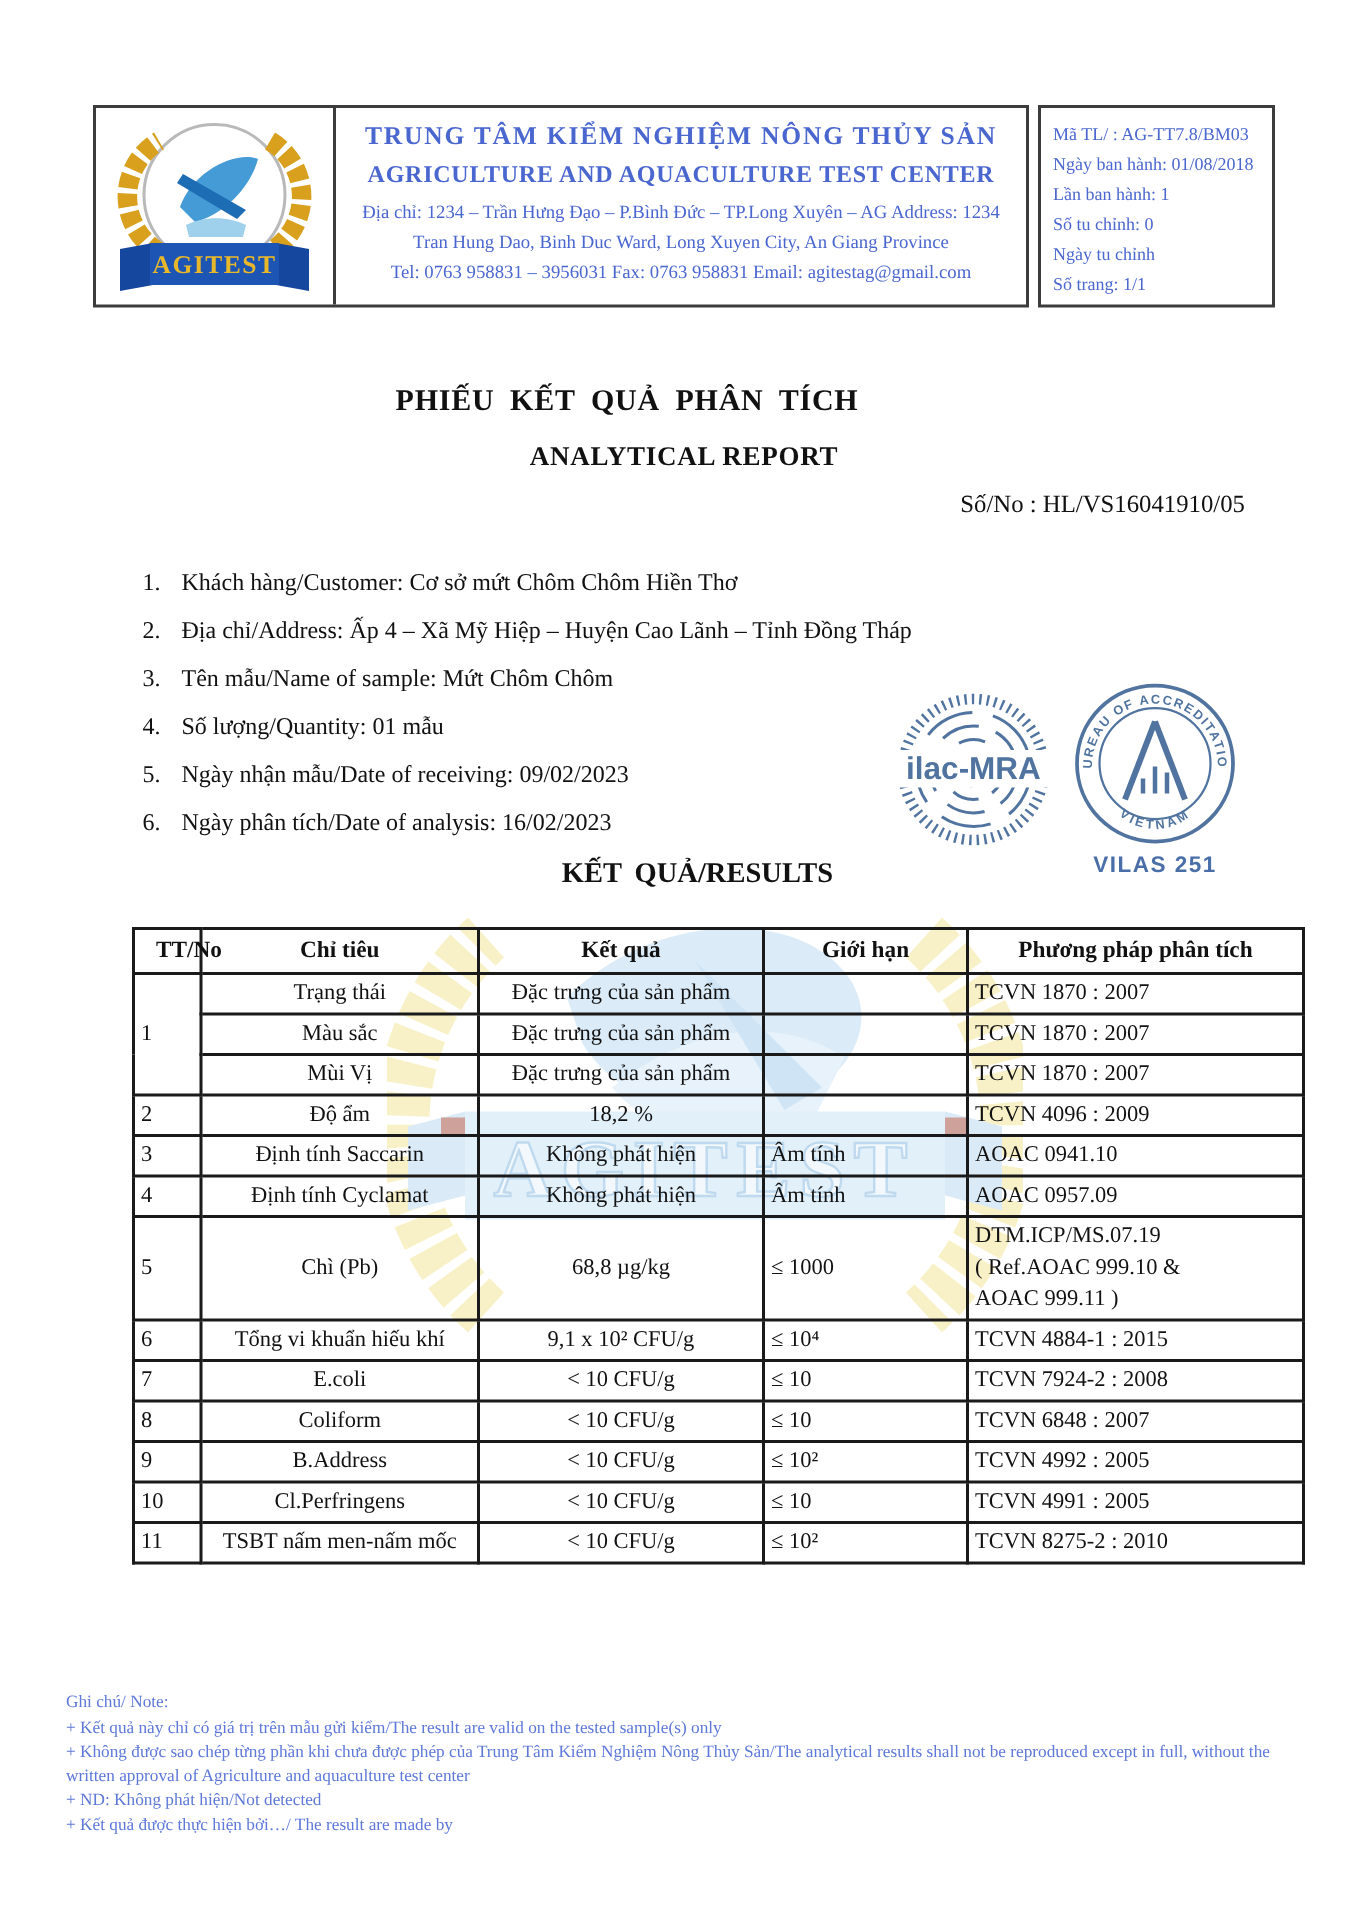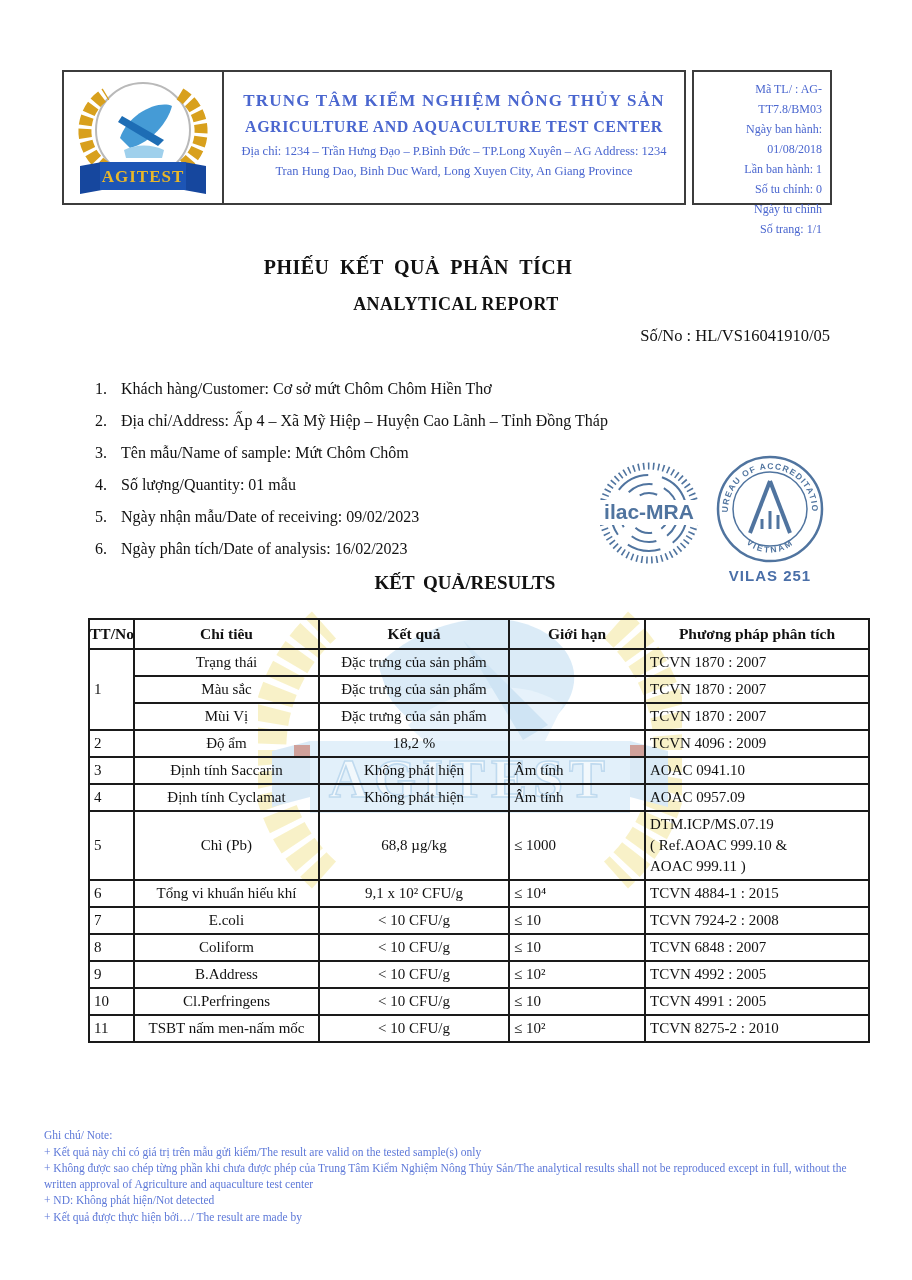--- a/index.html
+++ b/index.html
@@ -12,43 +12,43 @@
   .hdr-main {
     position:absolute; left:62px; top:70px; width:624px; height:135px;
     border:2px solid #3c3c3c; display:flex;
   }
   .hdr-logo-cell { width:160px; border-right:2px solid #3c3c3c; display:flex; align-items:center; justify-content:center; }
   .hdr-center { flex:1; display:flex; flex-direction:column; justify-content:center; align-items:center; text-align:center; padding:0 6px; }
   .org-vi { color:#4a66cf; font-weight:bold; font-size:17px; letter-spacing:1.2px; margin-bottom:7px; }
   .org-en { color:#4a66cf; font-weight:bold; font-size:16px; letter-spacing:.5px; margin-bottom:8px; }
   .org-addr { color:#4a66cf; font-size:12.5px; margin-bottom:5px; }
   .hdr-meta {
-    position:absolute; left:692px; top:70px; width:140px; height:135px;
-    border:2px solid #3c3c3c; padding:7px 8px; color:#4a66cf; font-size:12px; line-height:20px;text-align:right;
+    position:absolute; left:692px; top:70px; width:158px; height:135px;
+    border:2px solid #3c3c3c; padding:7px 8px; color:#4a66cf; font-size:12px; line-height:20px;
   }
   
   .title-vi { position:absolute; left:0; top:256px; width:836px; text-align:center; font-size:20px; font-weight:bold; word-spacing:5px; letter-spacing:.5px; }
   .title-en { position:absolute; left:0; top:294px; width:912px; text-align:center; font-size:18px; font-weight:bold; letter-spacing:.5px; }
   .doc-no   { position:absolute; right:82px; top:326px; font-size:16.5px; }
   
   .info-list { position:absolute; left:95px; top:378px; width:640px; }
   .info-row { display:flex; line-height:22px; margin-bottom:10px; font-size:16px; }
   .info-no { width:26px; flex:none; }
   
   .cert-ilac  { position:absolute; left:598px; top:462px; }
   .cert-vilas { position:absolute; left:714px; top:453px; }
   
   .results-heading { position:absolute; left:0; top:572px; width:930px; text-align:center; font-size:19px; font-weight:bold; word-spacing:4px; z-index:2; }
   table.results {
     position:absolute; left:88px; top:618px; width:780px;
     border-collapse:collapse; table-layout:fixed; z-index:2; background:transparent;
     font-size:15px;
   }
   table.results th, table.results td { border:2px solid #1a1a1a; vertical-align:middle; background:transparent; }
-  table.results th { height:30px; font-size:15.5px; font-weight:bold; text-align:center; padding:2px 0; }
+  table.results th { height:30px; font-size:15.5px; font-weight:bold; text-align:center; padding:2px 14px; }
   table.results td { height:26px; padding:2px 4px; line-height:21px; }
   td.c-no    { text-align:left; padding-left:7px; vertical-align:top; padding-top:3px; }
   td.c-name  { text-align:center; padding-left:10px; }
   td.c-res   { text-align:center; }
   td.c-lim   { text-align:left; padding-left:8px; vertical-align:top; padding-top:3px; }
   td.c-meth  { text-align:left; padding-left:9px; white-space:pre-line; vertical-align:top; padding-top:3px; }
   
   .watermark { position:absolute; left:258px; top:545px; z-index:1; opacity:.55; pointer-events:none; }
   
   .notes { position:absolute; left:44px; top:1128px; width:828px; color:#5d78d8; font-size:11.5px; line-height:15.5px; }
@@ -89,20 +89,21 @@
         <polygon points="134,90 112,86 112,114 134,118" fill="#16479e"></polygon>
         <rect x="28" y="86" width="86" height="28" fill="#1d55b5"></rect>
         <text x="71" y="106" text-anchor="middle" font-family="Liberation Serif, serif" font-size="17" font-weight="bold" letter-spacing="1" fill="#e8b72a">AGITEST</text>
       </svg>
     </div>
     <div class="hdr-center">
       <div class="org-vi">TRUNG TÂM KIỂM NGHIỆM NÔNG THỦY SẢN</div>
       <div class="org-en">AGRICULTURE AND AQUACULTURE TEST CENTER</div>
       <div class="org-addr">Địa chỉ: 1234 – Trần Hưng Đạo – P.Bình Đức – TP.Long Xuyên – AG Address: 1234</div>
       <div class="org-addr">Tran Hung Dao, Binh Duc Ward, Long Xuyen City, An Giang Province</div>
+      <div class="org-addr">Tel: 0763 958831 – 3956031   Fax: 0763 958831  Email: agitestag@gmail.com</div>
     </div>
   </div>
 
   <div class="hdr-meta">
     <div>Mã TL/ : AG-TT7.8/BM03</div>
     <div>Ngày ban hành: 01/08/2018</div>
     <div>Lần ban hành: 1</div>
     <div>Số tu chỉnh: 0</div>
     <div>Ngày tu chỉnh</div>
     <div>Số trang: 1/1</div>

